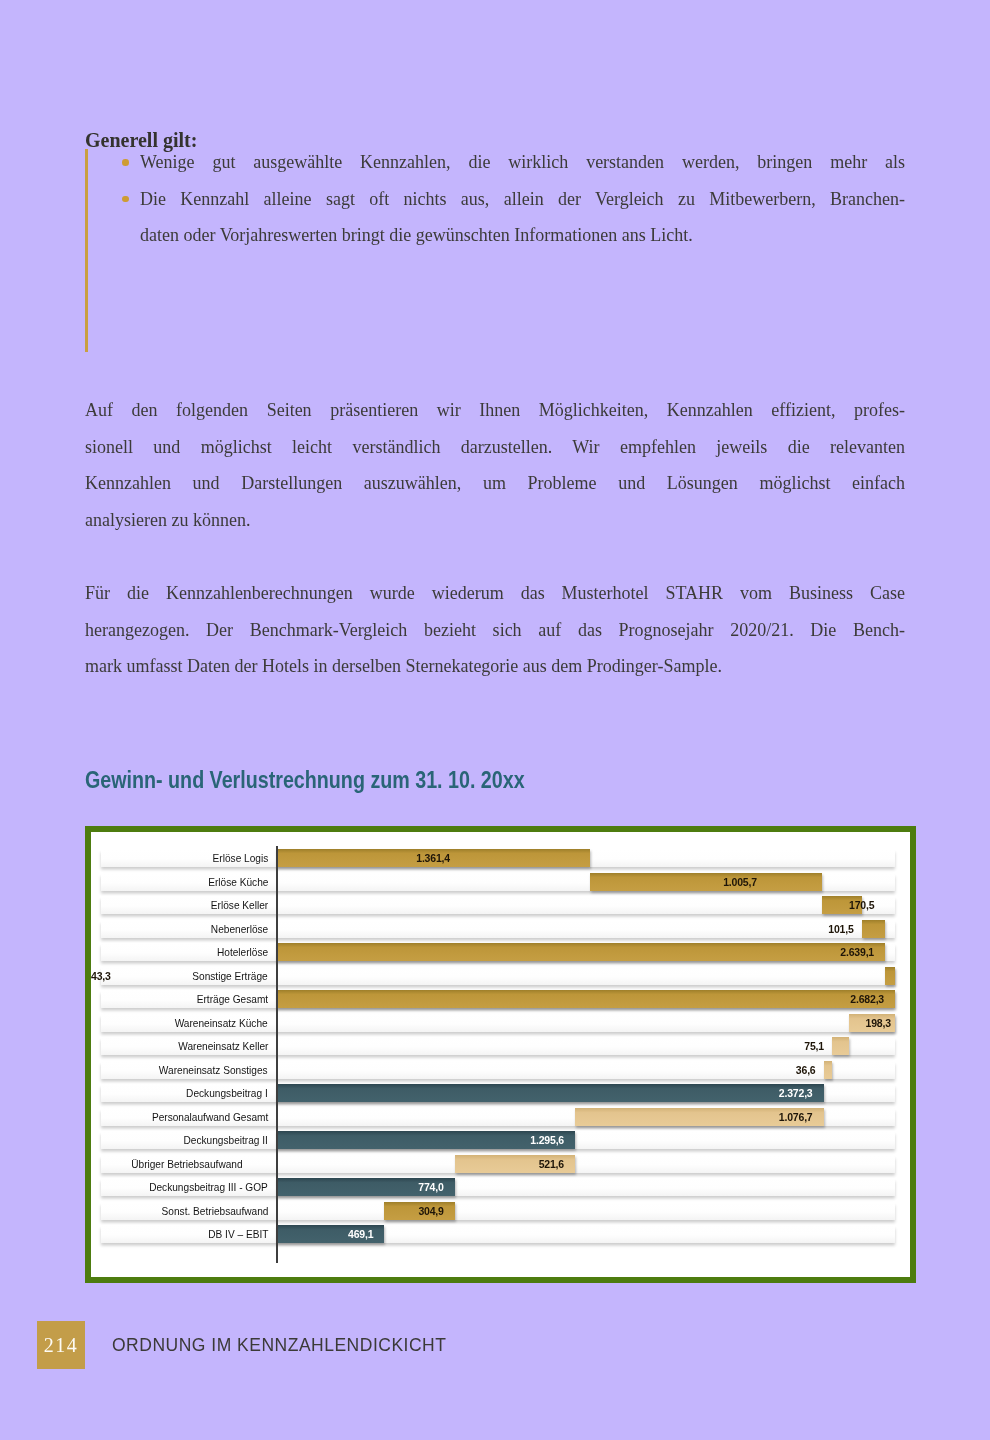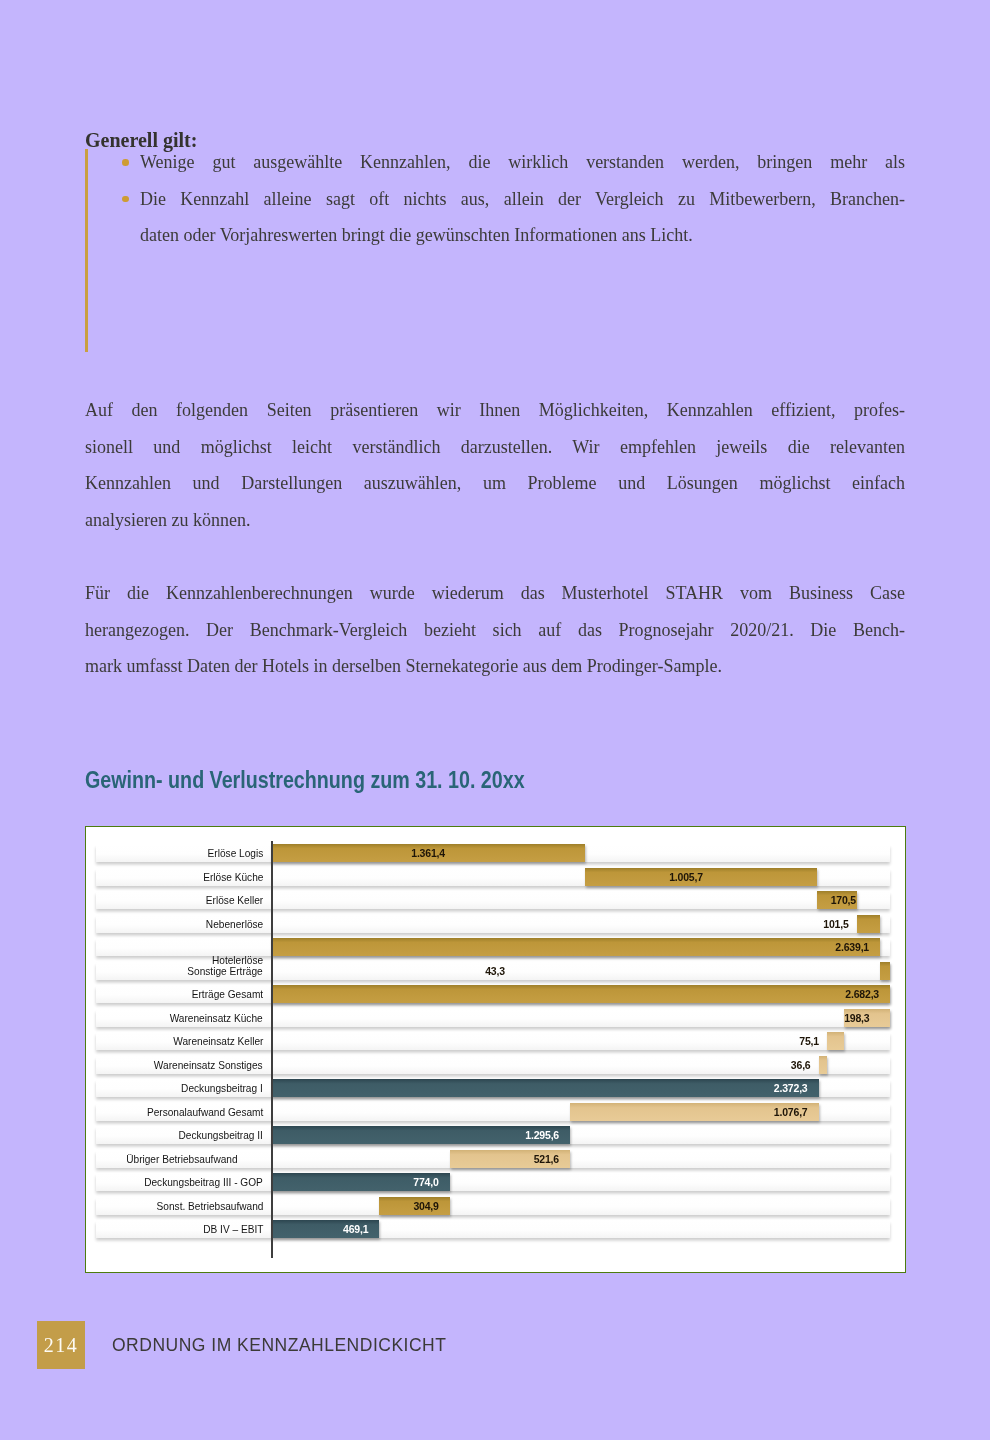--- a/index.html
+++ b/index.html
@@ -18,21 +18,21 @@
   .para + .para{margin-top:37px;}
 
   
   .chart-title{position:absolute;left:85px;top:746px;white-space:nowrap;
                font-family:"Liberation Sans",sans-serif;font-size:24px;font-weight:bold;
                color:#2a6577;letter-spacing:0px;}
   .chart-title > span{display:inline-block;transform:scaleX(.82);transform-origin:0 50%;}
 
   
   .chart{position:absolute;left:85px;top:826px;width:819px;height:445px;background:#ffffff;
-         border:1px solid #4d7c0f;font-family:"Liberation Sans",sans-serif;}
+         border:6px solid #4d7c0f;font-family:"Liberation Sans",sans-serif;}
   .axis{position:absolute;left:185px;top:14px;width:1.5px;height:417px;background:#3e3e3e;z-index:3;}
   .row-track{position:absolute;left:10px;width:794px;height:18px;z-index:1;
              background:linear-gradient(180deg,#ffffff 0%,#fefefe 55%,#f4f4f4 100%);
              box-shadow:0 2.5px 3px rgba(0,0,0,.20);}
   .cat-label{position:absolute;left:0;width:177px;height:18px;line-height:19px;text-align:right;
              font-size:11.5px;color:#141414;z-index:4;}
   .cat-label > span{display:inline-block;transform:scaleX(.88);transform-origin:100% 50%;white-space:nowrap;}
   .bar{position:absolute;height:18px;z-index:2;box-shadow:1px 2px 2.5px rgba(0,0,0,.28);}
   .bar.gold{background:linear-gradient(180deg,#9e7f2a 0%,#bd9639 24%,#c59e43 100%);}
   .bar.tan{background:linear-gradient(180deg,#d2b277 0%,#e3c48e 26%,#e8cb97 100%);}
@@ -85,45 +85,45 @@
 
   <div class="chart">
     <div class="axis"></div>
   <div class="row-track" style="top: 17px;"></div>
       <div class="cat-label" style="top: 17px;"><span>Erlöse Logis</span></div>
       <div class="bar gold" style="top: 17px; left: 185px; width: 314.2px;"></div>
       <div class="val" style="top: 17px; color: rgb(30, 21, 8); left: 185px; width: 314.2px; text-align: center;">1.361,4</div>
       <div class="row-track" style="top: 40.5px;"></div>
       <div class="cat-label" style="top: 40.5px;"><span>Erlöse Küche</span></div>
       <div class="bar gold" style="top: 40.5px; left: 499.2px; width: 232.1px;"></div>
-      <div class="val" style="top: 40.5px; color: rgb(30, 21, 8); left: 470px; width: 260px; text-align: center;">1.005,7</div>
+      <div class="val" style="top: 40.5px; color: rgb(30, 21, 8); left: 519px; width: 260px; text-align: center;">1.005,7</div>
       <div class="row-track" style="top: 64px;"></div>
       <div class="cat-label" style="top: 64px;"><span>Erlöse Keller</span></div>
       <div class="bar gold" style="top: 64px; left: 731.3px; width: 39.3px;"></div>
-      <div class="val" style="top: 64px; color: rgb(30, 21, 8); left: 731.3px; width: 52px; text-align: center;">170,5</div>
+      <div class="val" style="top: 64px; color: rgb(30, 21, 8); left: 731.3px; width: 52px; text-align: right;">170,5</div>
       <div class="row-track" style="top: 87.5px;"></div>
       <div class="cat-label" style="top: 87.5px;"><span>Nebenerlöse</span></div>
       <div class="bar gold" style="top: 87.5px; left: 770.6px; width: 23.4px;"></div>
       <div class="val" style="top: 87.5px; color: rgb(30, 21, 8); left: 0px; width: 762.6px; text-align: right;">101,5</div>
       <div class="row-track" style="top: 111px;"></div>
-      <div class="cat-label" style="top: 124px;"><span>Hotelerlöse</span></div>
+      <div class="cat-label" style="top: 111px;"><span>Hotelerlöse</span></div>
       <div class="bar gold" style="top: 111px; left: 185px; width: 609px;"></div>
       <div class="val" style="top: 111px; color: rgb(30, 21, 8); left: 185px; width: 598px; text-align: right;">2.639,1</div>
       <div class="row-track" style="top: 134.5px;"></div>
       <div class="cat-label" style="top: 134.5px;"><span>Sonstige Erträge</span></div>
       <div class="bar gold" style="top: 134.5px; left: 794px; width: 10px;"></div>
-      <div class="val" style="top: 134.5px; color: rgb(30, 21, 8); left: 16px; width: 786px; text-align: center;">43,3</div>
+      <div class="val" style="top: 134.5px; color: rgb(30, 21, 8); left: 0px; width: 786px; text-align: left;">43,3</div>
       <div class="row-track" style="top: 158px;"></div>
       <div class="cat-label" style="top: 158px;"><span>Erträge Gesamt</span></div>
       <div class="bar gold" style="top: 158px; left: 185px; width: 619px;"></div>
       <div class="val" style="top: 158px; color: rgb(30, 21, 8); left: 185px; width: 608px; text-align: right;">2.682,3</div>
       <div class="row-track" style="top: 181.5px;"></div>
       <div class="cat-label" style="top: 181.5px;"><span>Wareneinsatz Küche</span></div>
       <div class="bar tan" style="top: 181.5px; left: 758.2px; width: 45.8px;"></div>
-      <div class="val" style="top: 181.5px; color: rgb(30, 21, 8); left: 758.2px; width: 58px; text-align: left;">198,3</div>
+      <div class="val" style="top: 181.5px; color: rgb(30, 21, 8); left: 758.2px; width: 58px; text-align: center;">198,3</div>
       <div class="row-track" style="top: 205px;"></div>
       <div class="cat-label" style="top: 205px;"><span>Wareneinsatz Keller</span></div>
       <div class="bar tan" style="top: 205px; left: 740.9px; width: 17.3px;"></div>
       <div class="val" style="top: 205px; color: rgb(30, 21, 8); left: 0px; width: 732.9px; text-align: right;">75,1</div>
       <div class="row-track" style="top: 228.5px;"></div>
       <div class="cat-label" style="top: 228.5px;"><span>Wareneinsatz Sonstiges</span></div>
       <div class="bar tan" style="top: 228.5px; left: 732.5px; width: 8.4px;"></div>
       <div class="val" style="top: 228.5px; color: rgb(30, 21, 8); left: 0px; width: 724.5px; text-align: right;">36,6</div>
       <div class="row-track" style="top: 252px;"></div>
       <div class="cat-label" style="top: 252px;"><span>Deckungsbeitrag I</span></div>

